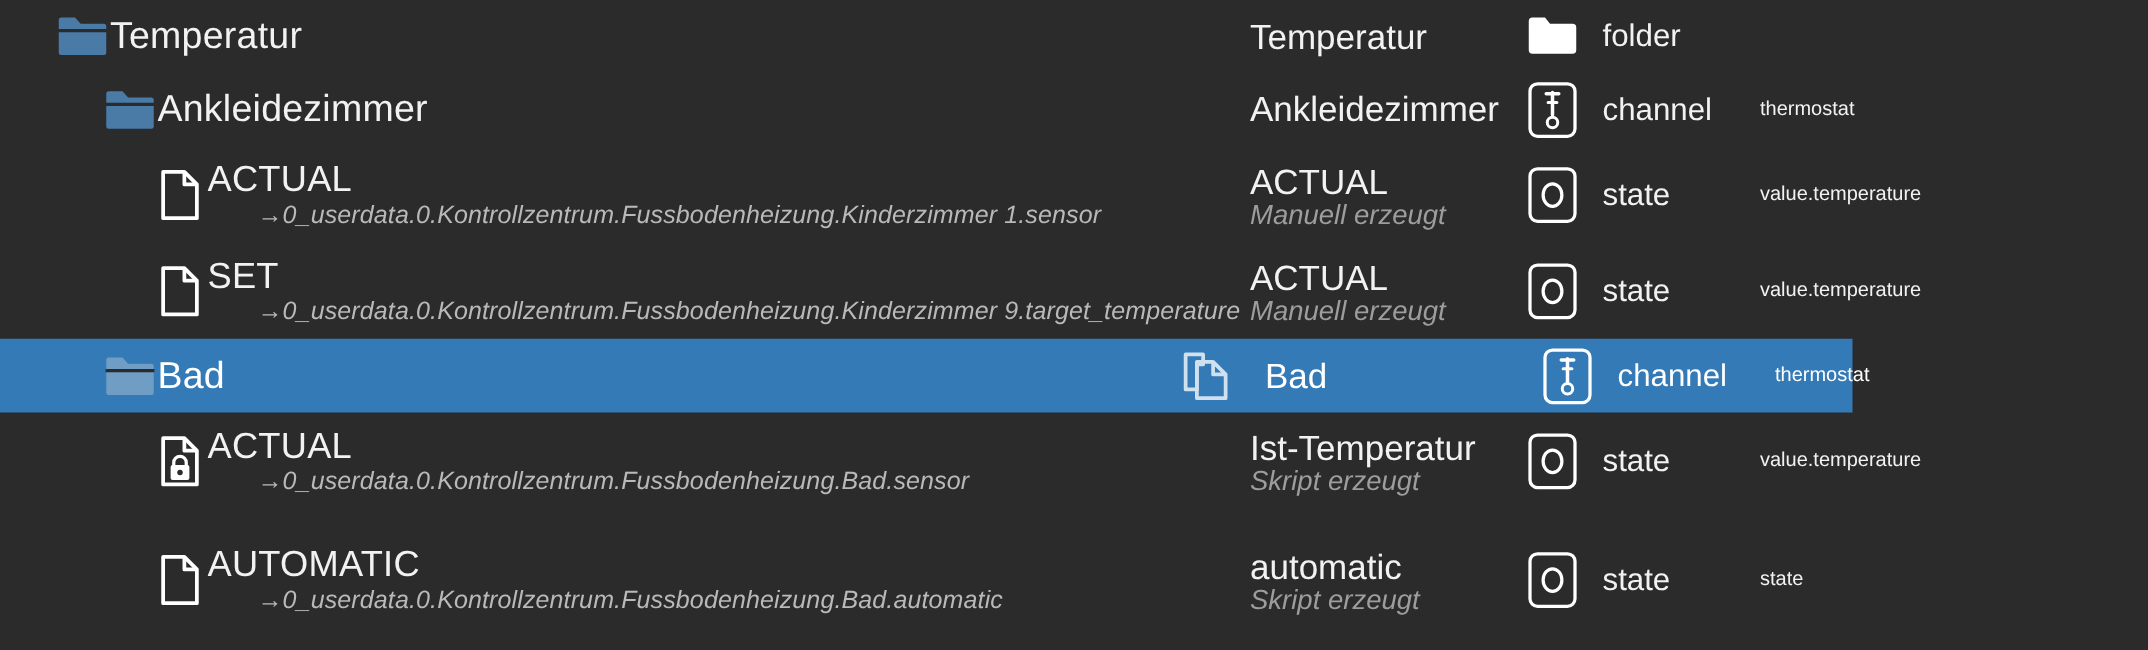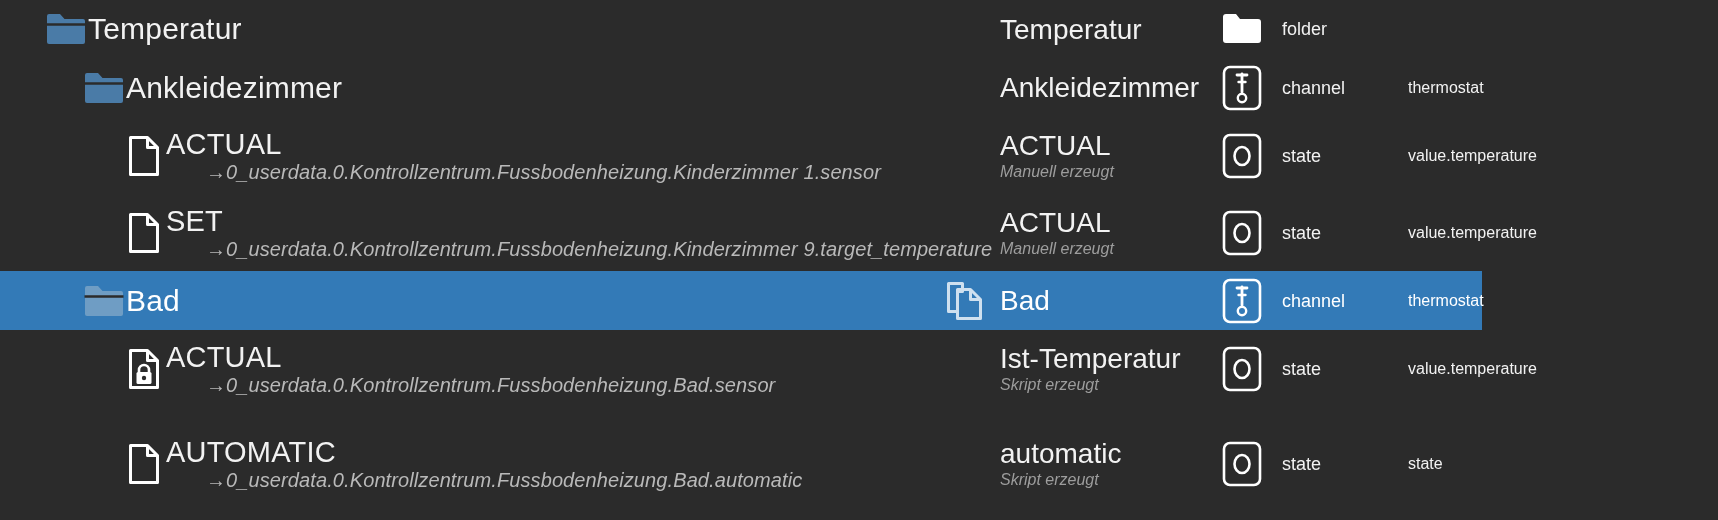--- a/index.html
+++ b/index.html
@@ -104,40 +104,40 @@
     justify-content: center;
   }
   .name-main {
     color: #f2f2f2;
     font-size: 28px;
     line-height: 31px;
     white-space: nowrap;
   }
   .name-sub {
     color: #9d9d9d;
-    font-size: 16px;
+    font-size: 22px;
     line-height: 22px;
     font-style: italic;
     white-space: nowrap;
   }
   .row.selected .name-main { color: #ffffff; }
 
   .col-type-icon {
     position: absolute;
     left: 222px;
     width: 46px;
     display: flex;
     align-items: center;
     justify-content: flex-start;
   }
   .col-type {
     position: absolute;
     left: 282px;
     color: #f2f2f2;
-    font-size: 18px;
+    font-size: 25px;
     line-height: 28px;
     white-space: nowrap;
   }
   .col-role {
     position: absolute;
     left: 408px;
     color: #f2f2f2;
     font-size: 16px;
     line-height: 28px;
     white-space: nowrap;
@@ -261,21 +261,21 @@
         <div class="col-type-icon">
           <svg width="40" height="46" viewBox="0 0 40 46">
         <rect x="2" y="2" width="36" height="42" rx="6" fill="none" stroke="#ffffff" stroke-width="2.6"></rect>
         <ellipse cx="20" cy="23" rx="7.5" ry="9" fill="none" stroke="#ffffff" stroke-width="2.6"></ellipse>
       </svg>
         </div>
         <div class="col-type">state</div>
         <div class="col-role">value.temperature</div>
       </div>
     </div>
-    <div class="row selected" style="top: 271px; height: 59px;">
+    <div class="row selected" style="top: 271px; height: 59px; gap: 12px;">
       <div class="tree-cell">
         <div class="indent" style="width: 82px;"></div>
         <div class="icon-slot">
           <svg width="42" height="34" viewBox="0 0 42 34">
         <path d="M2 4a2 2 0 0 1 2-2h11l4.5 5H38a2 2 0 0 1 2 2v3H2V4z" fill="#6f9dc4"></path>
         <path d="M2 13h38v17a2 2 0 0 1-2 2H4a2 2 0 0 1-2-2V13z" fill="#6f9dc4"></path>
         <path d="M2 13h38v3H2z" fill="#2b2b2b" opacity="0"></path>
         <path d="M1.5 12.5h39" stroke="#2b2b2b" stroke-width="2.5" fill="none"></path>
       </svg>
         </div>

